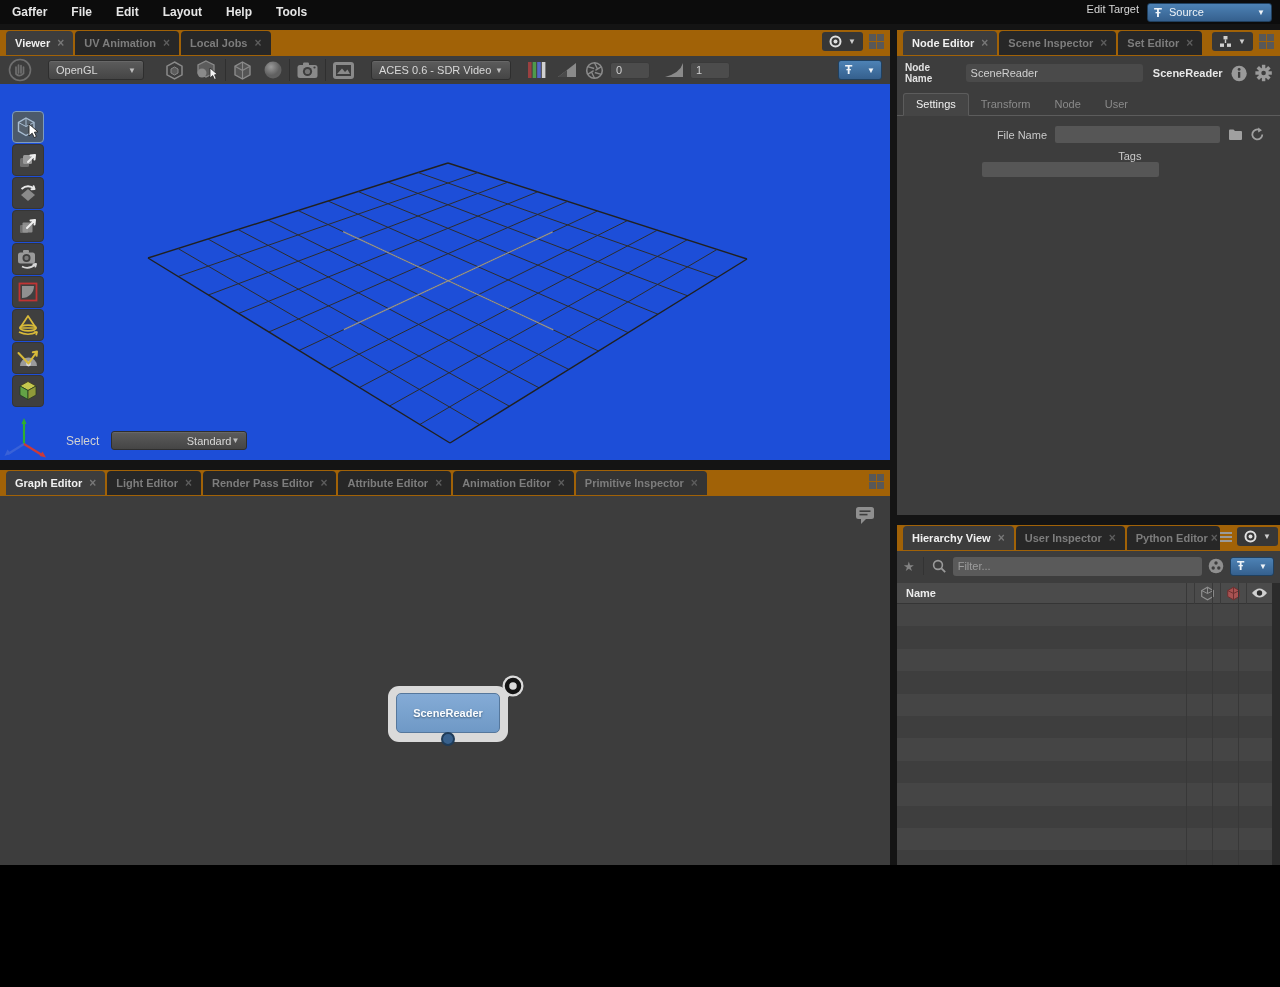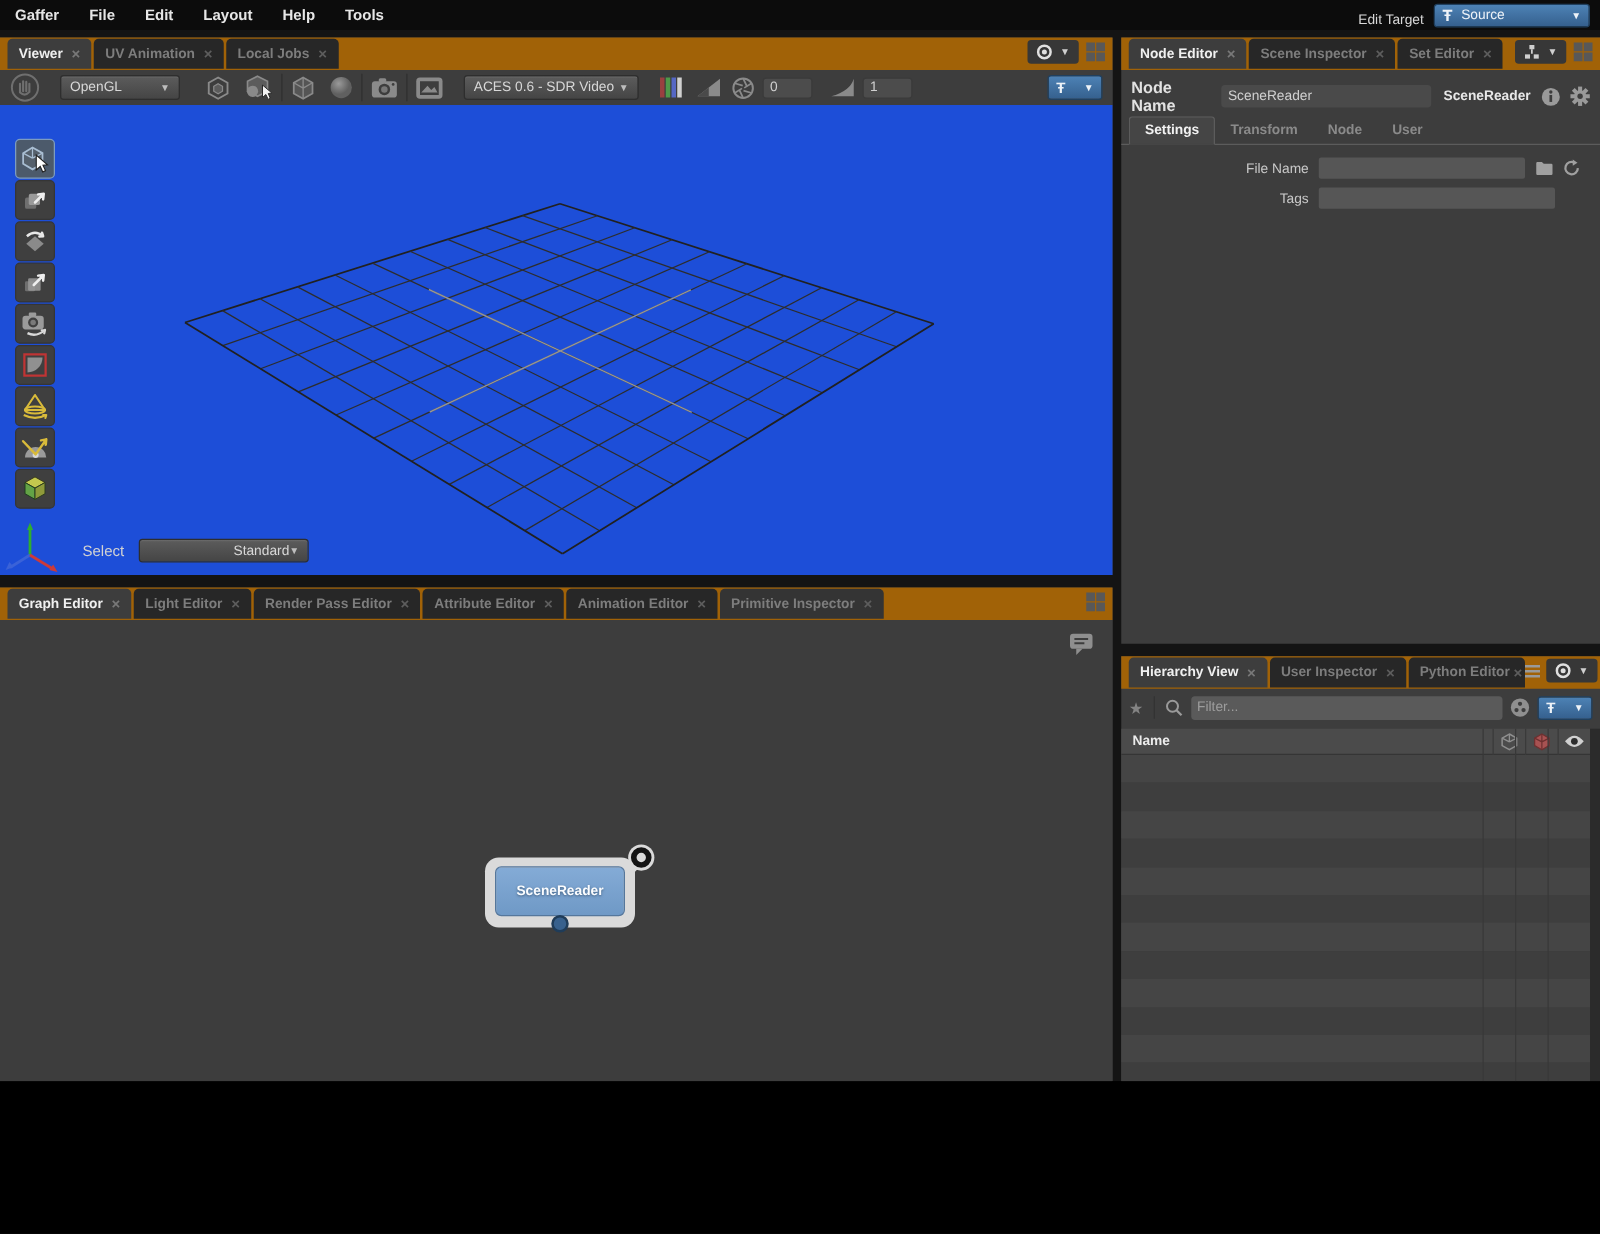--- a/index.html
+++ b/index.html
@@ -10,21 +10,21 @@
     background:#141414; color:#ccc; font-size:11px;
   }
   
   #menubar {
     position:absolute; left:0; top:0; width:1280px; height:24px;
     background:#0c0c0c; display:flex; align-items:center;
   }
   .menu-item {
     color:#e6e6e6; font-weight:bold; font-size:12px; padding:0 12px; cursor:default;
   }
-  #menubar-right { margin-left:auto; display:flex; align-items:flex-end; gap:8px; padding-right:8px;padding-left:21px; }
+  #menubar-right { margin-left:auto; display:flex; align-items:flex-start; gap:8px; padding-right:8px;padding-left:21px; }
   #edit-target-label { color:#d8d8d8; font-size:11px; }
   .blue-btn {
     background:linear-gradient(#4d82b5,#35608e); border:1px solid #20405f; border-radius:3px;
     color:#eef3f8; display:flex; align-items:center; height:19px;
   }
   #source-btn { width:125px; padding:0 6px; }
   #source-btn .pin-glyph { font-weight:bold; font-size:13px; margin-right:7px; }
   #source-btn .src-label { font-size:11px; flex:1; }
   .dd-arrow { font-size:8px; color:inherit; }
   
@@ -112,29 +112,29 @@
   #timeline .grip { display:flex; flex-direction:column; gap:3px; margin:0 6px 0 5px; }
   #timeline .grip i { width:3px; height:3px; border-radius:50%; background:#5d5d5d; }
   .tl-field { height:17px; }
   #tl-ruler { position:relative; height:27px; flex:0 0 auto; }
   #playhead { position:absolute; left:5px; top:2px; width:2px; height:23px; background:#ecc838; }
   #playhead-label { position:absolute; left:10px; top:4px; color:#ecc838; font-weight:bold; font-size:10px; }
   #tl-controls { display:flex; align-items:center; gap:4px; margin:0 4px 0 2px; }
   
   #node-panel { left:897px; top:30px; width:383px; height:485px; }
   #nodename-row { position:absolute; left:0; top:32px; width:100%; display:flex; align-items:center; padding:0 8px; gap:8px; }
-  #nodename-row .lbl { font-weight:bold; color:#e2e2e2; font-size:13px; }
+  #nodename-row .lbl { font-weight:bold; color:#e2e2e2; font-size:10px; }
   #nodename-input { width:185px; height:18px; background:#4a4a4a; border:none; }
   #nodetype-label { font-weight:bold; color:#e8e8e8; font-size:11px; margin-left:2px; }
   #subtabs {
     position:absolute; left:0; top:62px; width:100%; height:24px; display:flex; align-items:flex-end;
     border-bottom:1px solid #5c5c5c; padding-left:6px;
   }
   .subtab {
-    padding:4px 12px 5px; color:#8a8a8a; font-weight:bold; border-radius:3px 3px 0 0; cursor:default;margin-top:23px;
+    padding:4px 12px 5px; color:#8a8a8a; font-weight:normal; border-radius:3px 3px 0 0; cursor:default;margin-top:23px;
   }
   .subtab.active {
     background:#454545; color:#f2f2f2;
     border:1px solid #5c5c5c; border-bottom:1px solid #454545; margin-bottom:-1px;
   }
   .form-row { position:absolute; display:flex; align-items:center; }
   .form-label { width:158px; text-align:right; color:#c9c9c9; padding-right:8px; font-size:11px; }
   .form-input { height:17px; background:#565656; border:none; border-radius:2px; }
   
   #hier-panel { left:897px; top:525px; width:383px; height:415px; }
@@ -545,21 +545,21 @@
       <input class="form-input" style="width: 165px;" readonly="" value="">
       <svg width="15" height="13" viewBox="0 0 15 13" style="margin-left:8px">
         <path d="M1 2.5 Q1 1.5 2 1.5 L5.5 1.5 L7 3 L13 3 Q14 3 14 4 L14 11 Q14 12 13 12 L2 12 Q1 12 1 11 Z" fill="#a0a0a0"></path>
       </svg>
       <svg width="15" height="15" viewBox="0 0 15 15" style="margin-left:7px">
         <path d="M12.3 7.5 A5 5 0 1 1 9.6 3" fill="none" stroke="#a0a0a0" stroke-width="1.8"></path>
         <path d="M8.2 0.6 L12 3.2 L8.2 5.6 Z" fill="#a0a0a0"></path>
       </svg>
     </div>
 
-    <div class="form-row" style="left:0; top:120px; width:100%; padding-right:36px;">
+    <div class="form-row" style="left:0; top:120px; width:100%; padding-right:36px;flex-direction:column;">
       <span class="form-label">Tags</span>
       <input class="form-input" style="flex: 1 1 0%;" readonly="" value="">
     </div>
   </div>
 
   <div class="panel" id="hier-panel">
     <div class="tabbar">
       <div class="tab active">
         <span>Hierarchy View</span>
         <span class="close">×</span>

